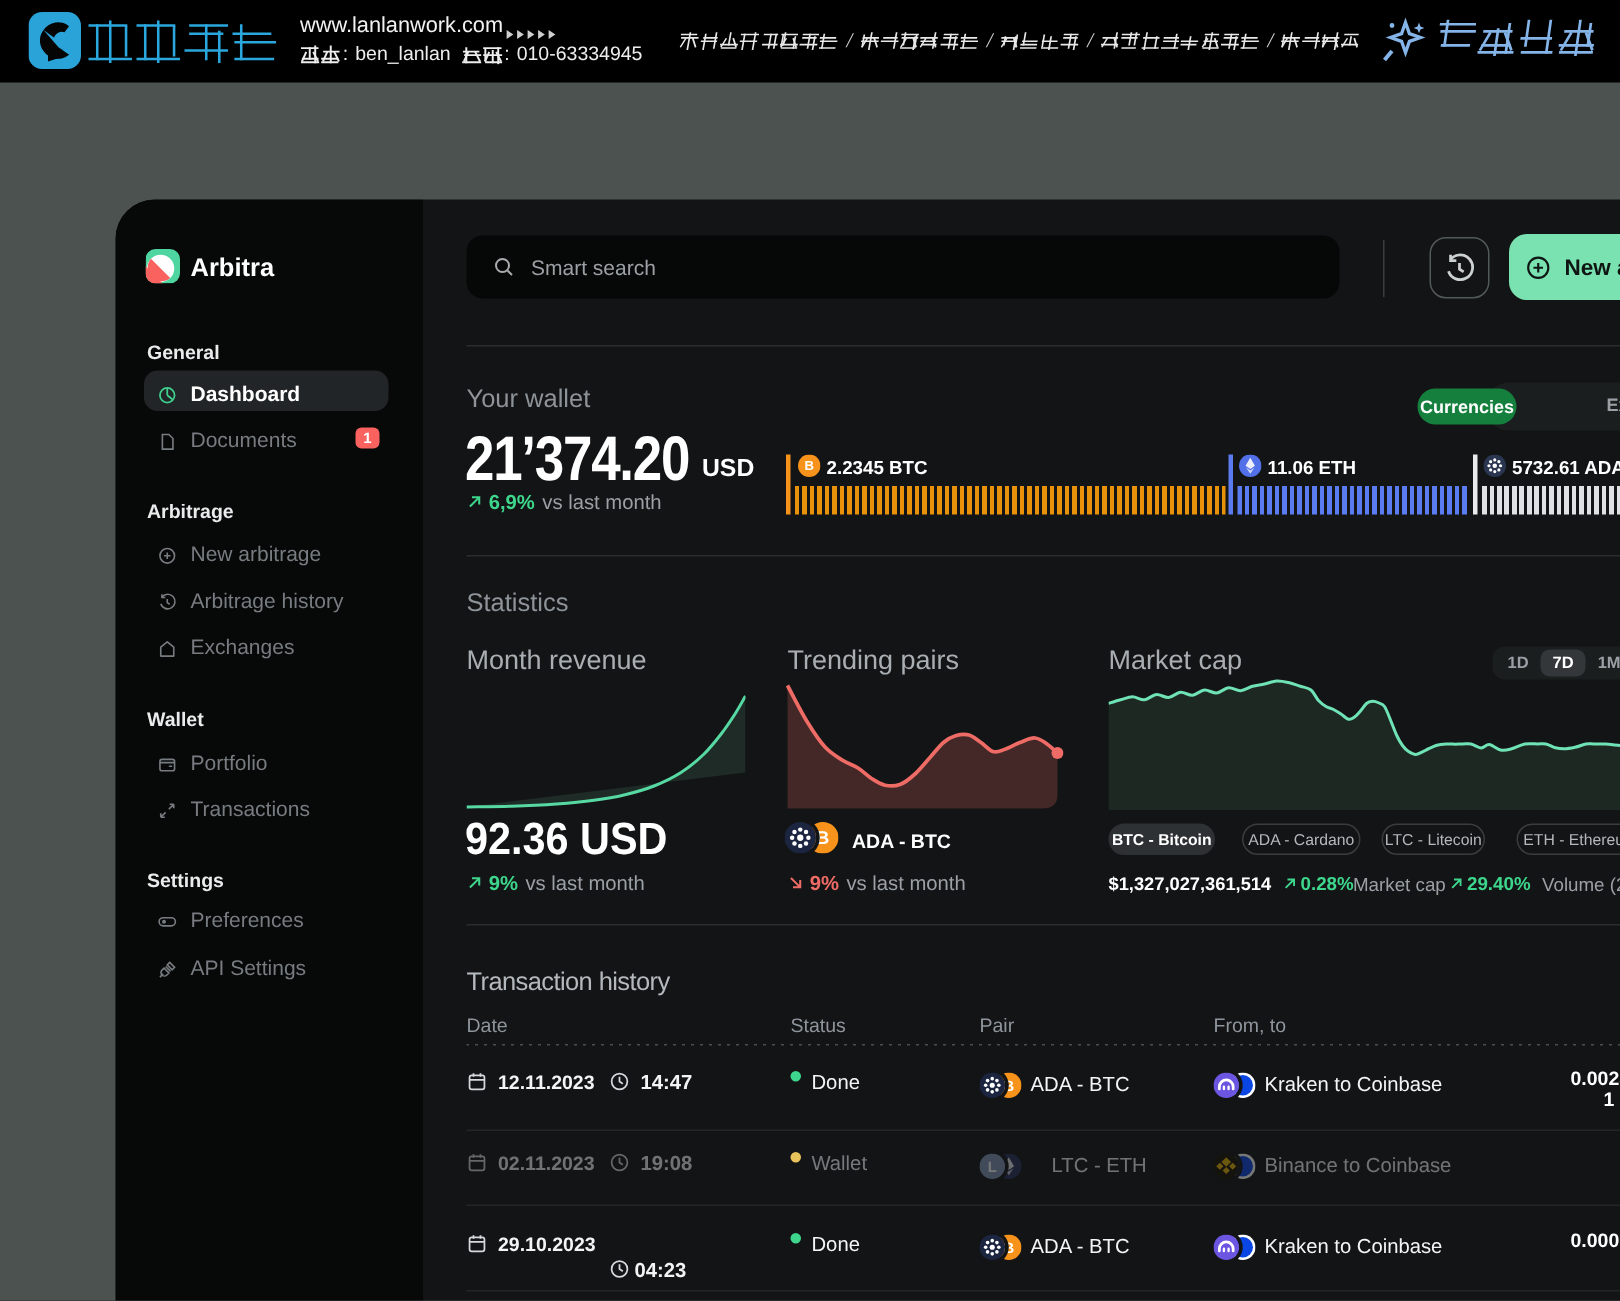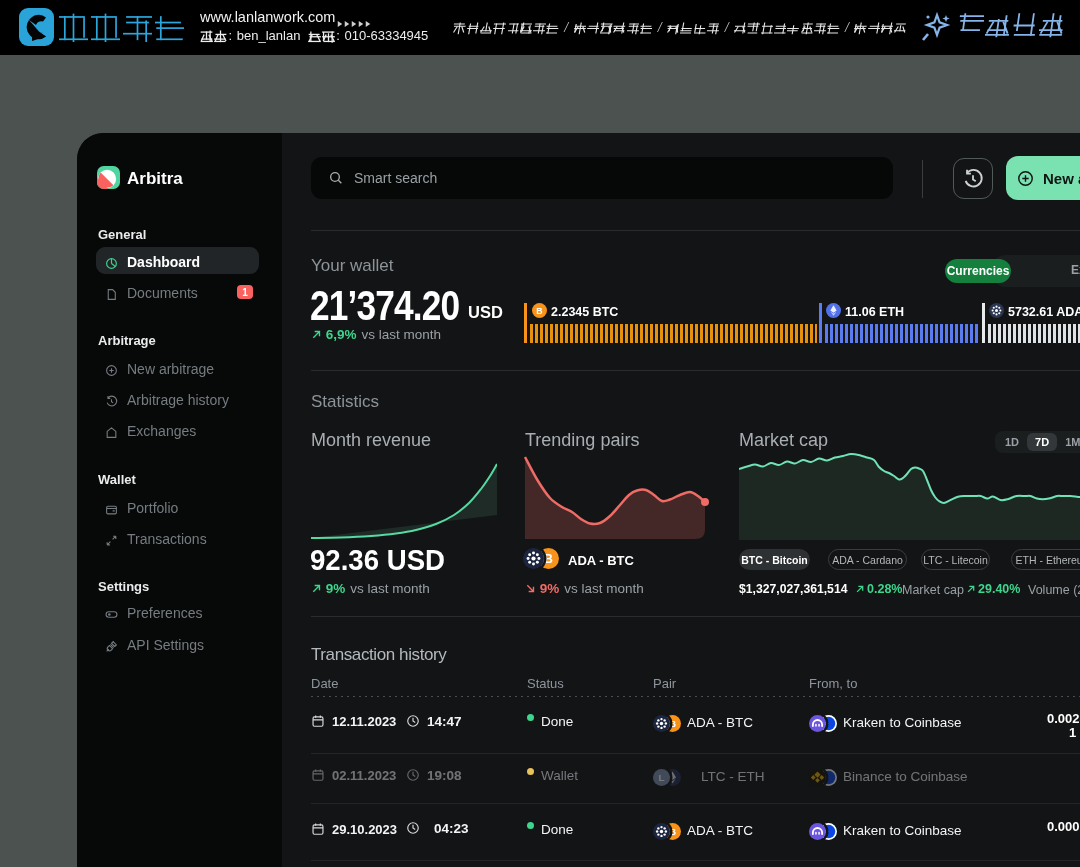--- a/index.html
+++ b/index.html
@@ -750,21 +750,21 @@
     </div>
   <div class="abs" style="left:234px;top:670px;width:769px;height:1px;background:#232627"></div>
 
   <div class="cell" style="left:234px;top:689px;height:18px;gap:7px">
       <svg width="14" height="14" viewBox="0 0 24 24" fill="none" style="">
         <rect x="3.5" y="5" width="17" height="16" rx="2.5" stroke="#d6dadd" stroke-width="2"></rect>
         <path d="M3.5 10h17 M8 2.5v4 M16 2.5v4" stroke="#d6dadd" stroke-width="2"></path>
       </svg>
       <b style="color:#f2f4f5;font-size:13px">29.10.2023</b>
     </div>
-  <div class="cell" style="left:329px;top:688px;height:18px;gap:14px">
+  <div class="cell" style="left:329px;top:706px;height:18px;gap:3px">
       <svg width="14" height="14" viewBox="0 0 24 24" fill="none" style="">
         <circle cx="12" cy="12" r="9" stroke="#d6dadd" stroke-width="2"></circle>
         <path d="M12 6.5V12l3.8 2.6" stroke="#d6dadd" stroke-width="2"></path>
       </svg>
       <b style="color:#f2f4f5;font-size:13.5px">04:23</b>
     </div>
   <div class="cell" style="left:450px;top:689px;height:18px;gap:7px">
       <span style="width:7px;height:7px;border-radius:50%;background:#3dd68c"></span>
       <span style="color:#f2f4f5;font-size:13.5px">Done</span>
     </div>

